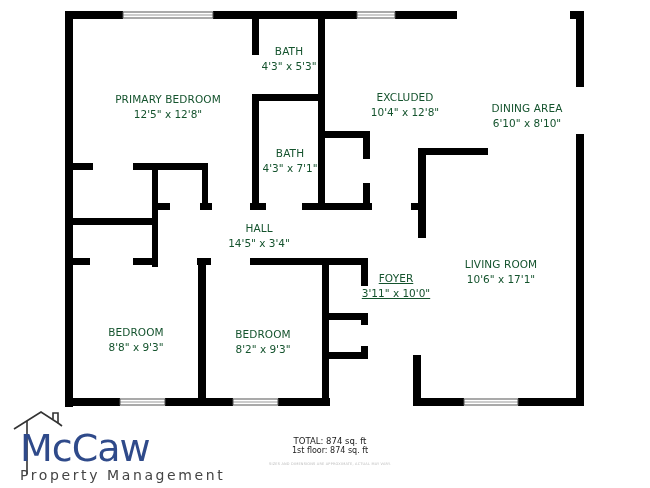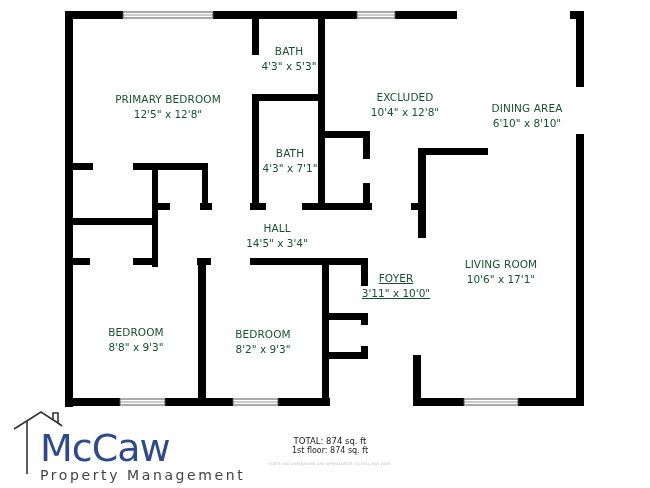--- a/index.html
+++ b/index.html
@@ -4,21 +4,21 @@
 <style>
   html, body { margin:0; padding:0; background:#ffffff; }
   body { width:650px; height:488px; position:relative; overflow:hidden; font-family:"DejaVu Sans", sans-serif; }
   #plan { position:absolute; left:0; top:0; width:650px; height:488px; }
   .room-label { position:absolute; transform:translate(-50%,-50%); text-align:center; color:#14532d; white-space:nowrap; line-height:15px; }
   .room-label .name { font-size:10.5px; letter-spacing:0.1px; }
   .room-label .dim { font-size:10.5px; }
   .totals { position:absolute; left:330px; top:436px; transform:translateX(-50%); text-align:center; color:#222; font-size:8px; line-height:10px; white-space:nowrap; }
   .totals .total { font-weight:normal; font-size:8.5px; }
   .totals .disclaimer { font-size:3.5px; color:#bbb; margin-top:3px; letter-spacing:0.2px; }
-  .logo { position:absolute; left:24px; top:410px; width:170px; height:70px; }
+  .logo { position:absolute; left:4px; top:410px; width:170px; height:70px; }
   .logo .brand { position:absolute; left:16px; top:18px; font-family:"DejaVu Sans", sans-serif; font-size:38px; color:#2f4a8a; letter-spacing:-1px; line-height:40px; }
   .logo .sub { position:absolute; left:16px; top:57px; font-size:14px; color:#444; letter-spacing:2.6px; white-space:nowrap; }
 </style>
 </head>
 <body>
 
 <svg id="plan" viewBox="0 0 650 488" xmlns="http://www.w3.org/2000/svg">
   <g fill="#000">
 
     <rect x="65" y="11" width="58" height="8"></rect>
@@ -114,21 +114,21 @@
   <div class="dim">4'3" x 7'1"</div>
 </div>
 <div class="room-label" style="left:405px;top:105px;">
   <div class="name">EXCLUDED</div>
   <div class="dim">10'4" x 12'8"</div>
 </div>
 <div class="room-label" style="left:527px;top:92px;margin-top:24px;">
   <div class="name">DINING AREA</div>
   <div class="dim">6'10" x 8'10"</div>
 </div>
-<div class="room-label" style="left:259px;top:236px;margin-left:18px;">
+<div class="room-label" style="left:259px;top:236px;">
   <div class="name">HALL</div>
   <div class="dim">14'5" x 3'4"</div>
 </div>
 <div class="room-label" style="left:396px;top:286px;text-decoration:underline;">
   <div class="name">FOYER</div>
   <div class="dim">3'11" x 10'0"</div>
 </div>
 <div class="room-label" style="left:501px;top:272px;">
   <div class="name">LIVING ROOM</div>
   <div class="dim">10'6" x 17'1"</div>

